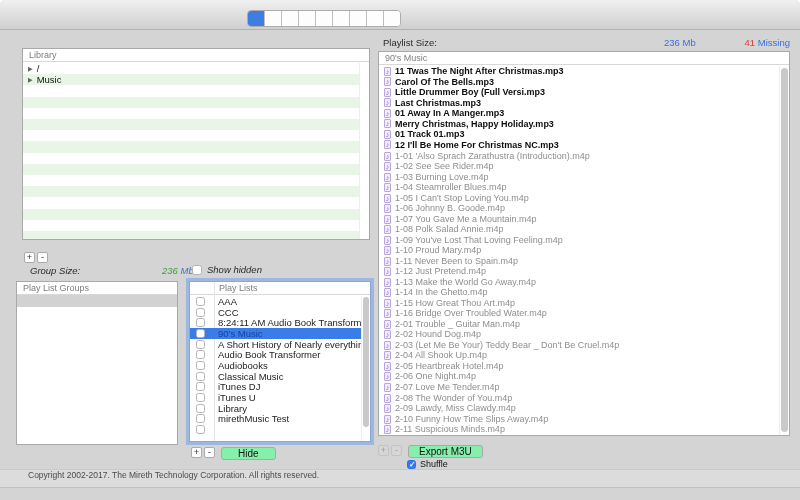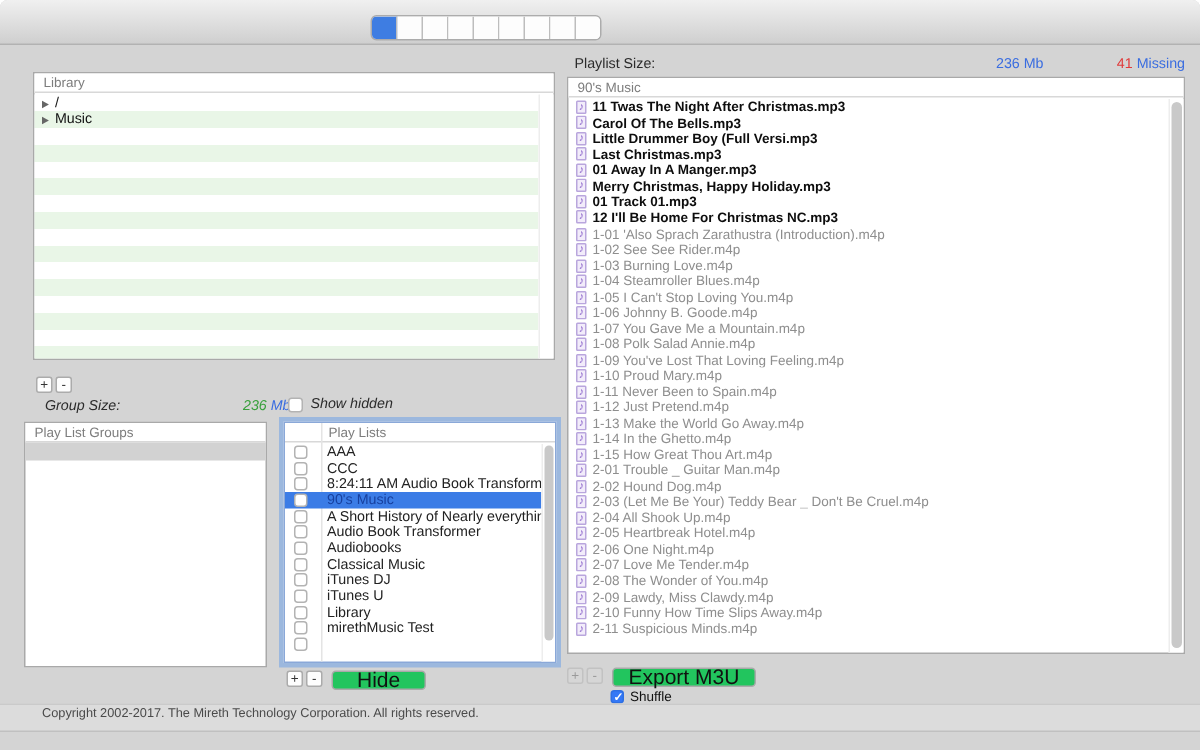--- a/index.html
+++ b/index.html
@@ -62,22 +62,22 @@
   .pl-rows{position:absolute;left:0;top:14px;right:9px;bottom:0;overflow:hidden;}
   .pl-sep{position:absolute;left:24px;top:0;bottom:0;width:1px;background:#e4e4e4;}
   .pl-row{height:10.7px;display:flex;align-items:center;font-size:9.5px;color:#222;white-space:nowrap;position:relative;}
   .pl-row .cb{width:9px;height:9px;margin-left:6px;margin-right:13px;}
   .pl-row.bold{font-weight:bold;color:#000;}
   .pl-row.selected{background:#3b7ce6;color:#17409f;}
   .pl-track{position:absolute;top:14px;right:0;bottom:0;width:9px;background:#fff;border-left:1px solid #ededed;}
   .pl-thumb{position:absolute;right:1px;top:1px;width:6px;height:130px;background:#c9c9c9;border-radius:3px;}
 
   
-  .push-btn{height:13px;line-height:11px;padding:0 10px;background:#22c55e;border:1px solid #a9a9a9;
-    border-radius:3px;font-size:14px;color:#111;margin-left:4px;white-space:nowrap;cursor:default;}
+  .push-btn{height:13px;line-height:11px;padding:0 10px;background:#86efac;border:1px solid #a9a9a9;
+    border-radius:3px;font-size:10px;color:#111;margin-left:4px;white-space:nowrap;cursor:default;}
 
   
   .psize-row{position:absolute;left:0;top:37px;width:800px;height:13px;font-size:9.5px;}
   .psize-label{position:absolute;left:383px;color:#2b2b2b;}
   .psize-value{position:absolute;left:664px;white-space:nowrap;}
   .psize-missing{position:absolute;right:10px;white-space:nowrap;}
   .blue{color:#3a6de0;} .green{color:#38a03c;} .red{color:#e03b3b;}
 
   .filebox{left:378px;top:51px;width:412px;height:385px;}
   .file-rows{position:absolute;left:0;top:14px;right:11px;bottom:0;overflow:hidden;}
@@ -362,20 +362,24 @@
         <div class="file-row m4p">
           <span class="file-icon">♪</span>
           <span>1-14 In the Ghetto.m4p</span>
         </div>
 
         <div class="file-row m4p">
           <span class="file-icon">♪</span>
           <span>1-15 How Great Thou Art.m4p</span>
         </div>
 
+        <div class="file-row m4p">
+          <span class="file-icon">♪</span>
+          <span>1-16 Bridge Over Troubled Water.m4p</span>
+        </div>
 
         <div class="file-row m4p">
           <span class="file-icon">♪</span>
           <span>2-01 Trouble _ Guitar Man.m4p</span>
         </div>
 
         <div class="file-row m4p">
           <span class="file-icon">♪</span>
           <span>2-02 Hound Dog.m4p</span>
         </div>

